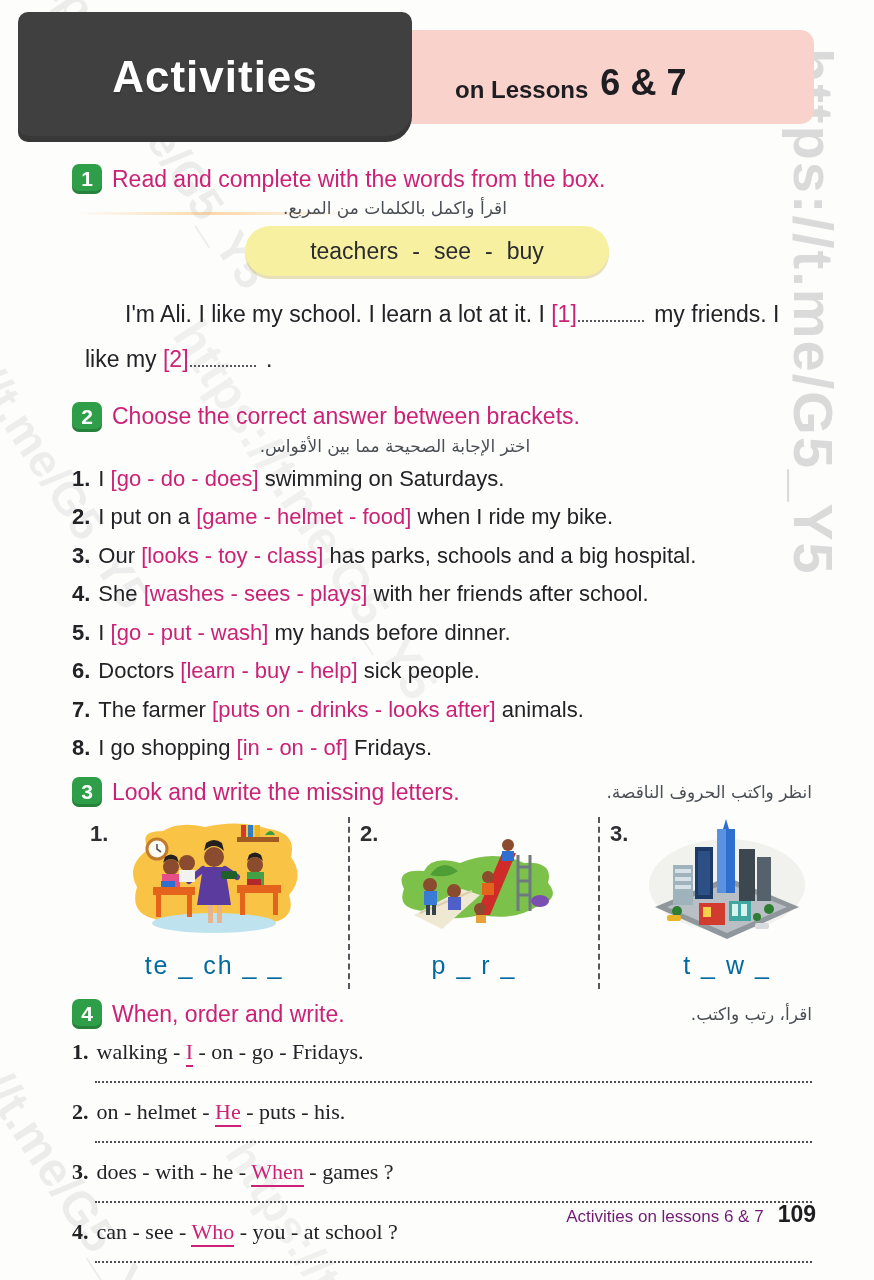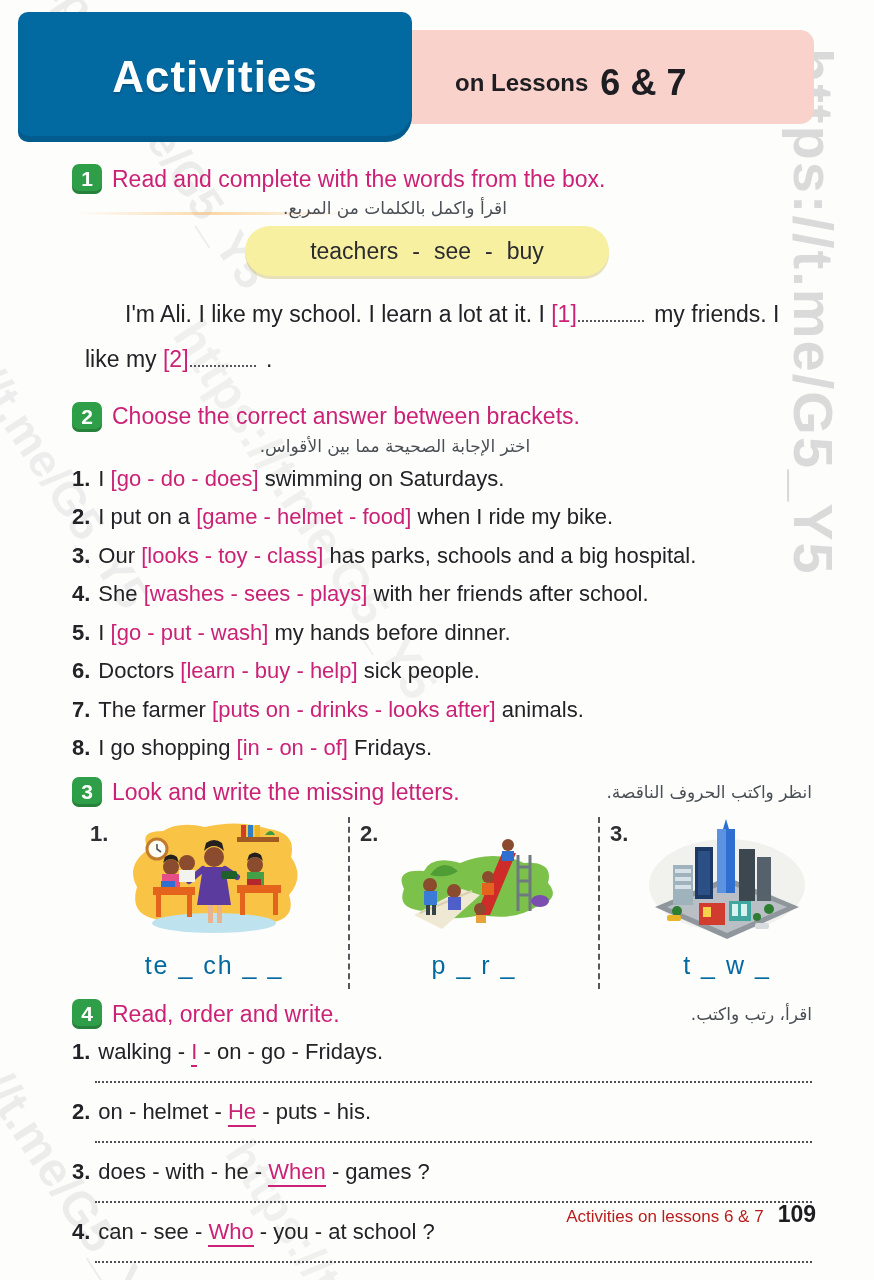--- a/index.html
+++ b/index.html
@@ -22,30 +22,30 @@
   .wm-d4{top:1130px; left:260px; font-size:46px; opacity:.11; transform:rotate(57deg);}
   .content{position:relative; z-index:1;}
   
   .header{position:relative; height:150px;}
   .pink-band{
     position:absolute; left:392px; top:30px; width:422px; height:94px;
     background:#f8d2cb; border-radius:6px 14px 14px 6px;
   }
   .red-box{
     position:absolute; left:18px; top:12px; width:394px; height:130px;
-    background:#0369a1; border-radius:10px 10px 26px 10px;
+    background:#404040; border-radius:10px 10px 26px 10px;
     box-shadow:inset 0 -6px 0 rgba(0,0,0,.12);
     display:flex; align-items:center; justify-content:center;
   }
   .red-box .title{
     color:#fff; font-size:44px; font-weight:bold; letter-spacing:1px;
     text-shadow:0 2px 2px rgba(0,0,0,.18);
   }
   .subtitle{
-    position:absolute; left:455px; top:62px; display:flex; align-items:center; gap:12px;
+    position:absolute; left:455px; top:62px; display:flex; align-items:flex-end; gap:12px;
     color:#1d1d22;
   }
   .subtitle .pre{font-size:24px; font-weight:bold;}
   .subtitle .num{font-size:36px; font-weight:bold;}
   
   .sec-head{display:flex; align-items:center; margin-left:72px; margin-right:62px; gap:10px;}
   .sec-num{
     flex:0 0 auto; width:30px; height:30px; background:#2f9e48; border-radius:7px;
     box-shadow:inset 0 -3px 0 rgba(0,0,0,.18);
     color:#fff; font-size:21px; font-weight:bold;
@@ -86,30 +86,30 @@
   
   .figs{display:flex; margin:10px 0 0 80px; height:172px;}
   .fig{position:relative; display:flex; flex-direction:column; align-items:center; padding:0 8px;}
   .fig1{width:252px; border-right:2px dashed #55555c;}
   .fig2{width:232px; border-right:2px dashed #55555c;}
   .fig3{width:238px;}
   .fig .fnum{position:absolute; left:10px; top:4px; font-size:22px; font-weight:bold;}
   .fig svg{margin-top:2px;}
   .fig .flabel{margin-top:4px; font-size:25px; letter-spacing:2px; color:#0369a1;}
   
-  .o-list{margin-top:10px;}
+  .o-list{margin-top:10px;font-family:Liberation Serif, serif;}
   .o-row{margin:0 0 0 72px; font-size:22px; color:#222227;}
   .o-row .qn{font-weight:bold; margin-right:8px;}
   .keyword{color:#cb2277; border-bottom:2.5px solid #cb2277; padding-bottom:1px;}
   .ans-line{margin:14px 62px 16px 95px; border-bottom:2.5px dotted #4e4e55; height:2px;}
   
   .footer{
     position:absolute; right:58px; bottom:52px; display:flex; align-items:baseline; gap:14px;
   }
-  .footer .flabel{font-size:17px; color:#b91c1c;}
+  .footer .flabel{font-size:17px; color:#701a75;}
   .footer .fpage{font-size:23px; font-weight:bold; color:#1c1c21;}
 </style>
 </head>
 <body>
 
 <div class="page">
 
   <div class="wm wm-vert">https://t.me/G5_Y5</div>
   <div class="wm wm-d0">https://t.me/G5_Y5</div>
   <div class="wm wm-d1">https://t.me/G5_Y5</div>
@@ -269,21 +269,21 @@
           <circle cx="120" cy="98" r="4" fill="#2e7d32"></circle>
           <rect x="30" y="96" width="14" height="6" rx="2" fill="#e8b428"></rect>
           <rect x="118" y="104" width="14" height="6" rx="2" fill="#d7dbde"></rect>
         </svg>
         <span class="flabel">t _ w _</span>
       </div>
     </div>
 
     <div class="sec-head" style="margin-top:10px;">
       <span class="sec-num">4</span>
-      <span class="sec-title">Read, order and write.</span>
+      <span class="sec-title">When, order and write.</span>
       <span class="arabic arabic-inline">اقرأ، رتب واكتب.</span>
     </div>
 
     <div class="o-list">
       <div class="o-row"><span class="qn">1.</span><span>walking - </span><span class="keyword">I</span><span> - on - go - Fridays.</span></div>
       <div class="ans-line"></div>
       <div class="o-row"><span class="qn">2.</span><span>on - helmet - </span><span class="keyword">He</span><span> - puts - his.</span></div>
       <div class="ans-line"></div>
       <div class="o-row"><span class="qn">3.</span><span>does - with - he - </span><span class="keyword">When</span><span> - games ?</span></div>
       <div class="ans-line"></div>

